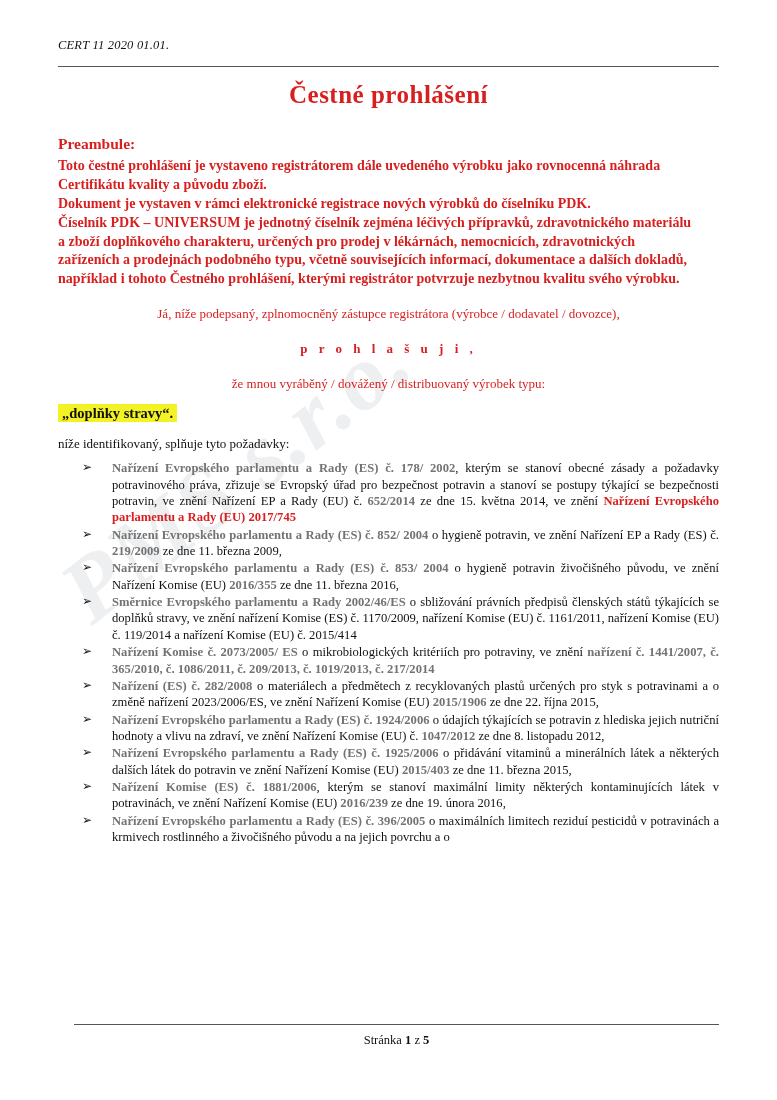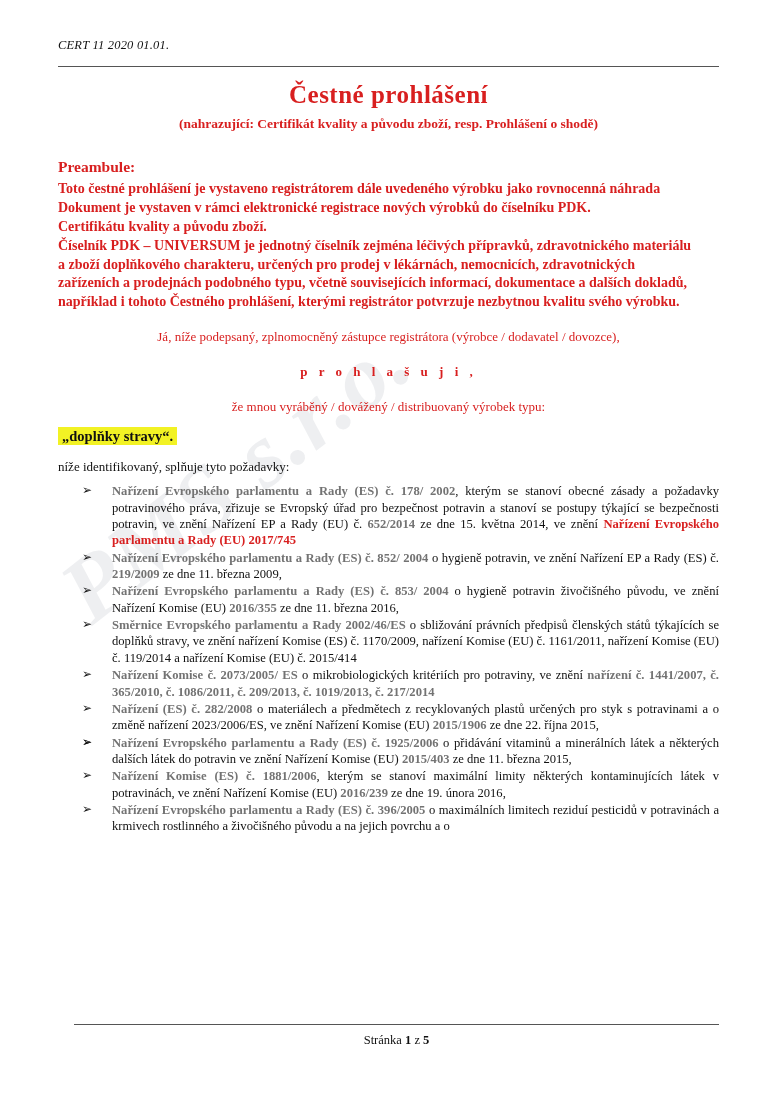--- a/index.html
+++ b/index.html
@@ -169,28 +169,27 @@
 
   <div class="watermark">PMS s.r.o.</div>
 
   <div class="content">
 
     <div class="doc-code">CERT 11 2020 01.01.</div>
 
     <hr class="rule">
 
     <h1 class="title">Čestné prohlášení</h1>
-    <div class="subtitle">(nahrazující: Certifikát kvality a původu zboží, resp. Prohlášení o shodě)</div>
 
     <div class="preamble-head">Preambule:</div>
 
     <div class="preamble-body">
       <p>Toto čestné prohlášení je vystaveno registrátorem dále uvedeného výrobku jako rovnocenná náhrada</p>
+      <p>Certifikátu kvality a původu zboží.</p>
       <p>Dokument je vystaven v rámci elektronické registrace nových výrobků do číselníku PDK.</p>
-      <p>Certifikátu kvality a původu zboží.</p>
       <p>Číselník PDK – UNIVERSUM je jednotný číselník zejména léčivých přípravků, zdravotnického materiálu</p>
       <p>a zboží doplňkového charakteru, určených pro prodej v lékárnách, nemocnicích, zdravotnických</p>
       <p>zařízeních a prodejnách podobného typu, včetně souvisejících informací, dokumentace a dalších dokladů,</p>
       <p>například i tohoto Čestného prohlášení, kterými registrátor potvrzuje nezbytnou kvalitu svého výrobku.</p>
     </div>
 
     <div class="declare-line">Já, níže podepsaný, zplnomocněný zástupce registrátora (výrobce / dodavatel / dovozce),</div>
 
     <div class="prohlasuji">p r o h l a š u j i ,</div>
 
@@ -202,21 +201,21 @@
 
     <div class="identified">níže identifikovaný, splňuje tyto požadavky:</div>
 
     <ul class="reqs">
       <li><span class="bullet">➢</span><span><b class="r">Nařízení Evropského parlamentu a Rady (ES) č. 178/ 2002</b>, kterým se stanoví obecné zásady a požadavky potravinového práva, zřizuje se Evropský úřad pro bezpečnost potravin a stanoví se postupy týkající se bezpečnosti potravin, ve znění Nařízení EP a Rady (EU) č. <b class="r">652/2014</b> ze dne 15. května 2014, ve znění <b style="color:#d81f1f">Nařízení Evropského parlamentu a Rady (EU) 2017/745</b></span></li>
       <li><span class="bullet">➢</span><span><b class="r">Nařízení Evropského parlamentu a Rady (ES) č. 852/ 2004</b> o hygieně potravin, ve znění Nařízení EP a Rady (ES) č. <b class="r">219/2009</b> ze dne 11. března 2009,</span></li>
       <li><span class="bullet">➢</span><span><b class="r">Nařízení Evropského parlamentu a Rady (ES) č. 853/ 2004</b> o hygieně potravin živočišného původu, ve znění Nařízení Komise (EU) <b class="r">2016/355</b> ze dne 11. března 2016,</span></li>
       <li><span class="bullet">➢</span><span><b class="r">Směrnice Evropského parlamentu a Rady 2002/46/ES</b> o sbližování právních předpisů členských států týkajících se doplňků stravy, ve znění nařízení Komise (ES) č. 1170/2009, nařízení Komise (EU) č. 1161/2011, nařízení Komise (EU) č. 119/2014 a nařízení Komise (EU) č. 2015/414</span></li>
       <li><span class="bullet">➢</span><span><b class="r">Nařízení Komise č. 2073/2005/ ES</b> o mikrobiologických kritériích pro potraviny, ve znění <b class="r">nařízení č. 1441/2007, č. 365/2010, č. 1086/2011, č. 209/2013, č. 1019/2013, č. 217/2014</b></span></li>
       <li><span class="bullet">➢</span><span><b class="r">Nařízení (ES) č. 282/2008</b> o materiálech a předmětech z recyklovaných plastů určených pro styk s potravinami a o změně nařízení 2023/2006/ES, ve znění Nařízení Komise (EU) <b class="r">2015/1906</b> ze dne 22. října 2015,</span></li>
-      <li><span class="bullet">➢</span></li>
+      <li><span class="bullet">➢</span><span><b class="r">Nařízení Evropského parlamentu a Rady (ES) č. 1924/2006</b> o údajích týkajících se potravin z hlediska jejich nutriční hodnoty a vlivu na zdraví, ve znění Nařízení Komise (EU) č. <b class="r">1047/2012</b> ze dne 8. listopadu 2012,</span></li>
       <li><span class="bullet">➢</span><span><b class="r">Nařízení Evropského parlamentu a Rady (ES) č. 1925/2006</b> o přidávání vitaminů a minerálních látek a některých dalších látek do potravin ve znění Nařízení Komise (EU) <b class="r">2015/403</b> ze dne 11. března 2015,</span></li>
       <li><span class="bullet">➢</span><span><b class="r">Nařízení Komise (ES) č. 1881/2006</b>, kterým se stanoví maximální limity některých kontaminujících látek v potravinách, ve znění Nařízení Komise (EU) <b class="r">2016/239</b> ze dne 19. února 2016,</span></li>
       <li><span class="bullet">➢</span><span><b class="r">Nařízení Evropského parlamentu a Rady (ES) č. 396/2005</b> o maximálních limitech reziduí pesticidů v potravinách a krmivech rostlinného a živočišného původu a na jejich povrchu a o</span></li>
     </ul>
 
   </div>
 
   <div class="footer">
     <hr class="footer-rule">
     <div class="footer-text"><span>Stránka </span><b>1</b><span> z </span><b>5</b></div>

